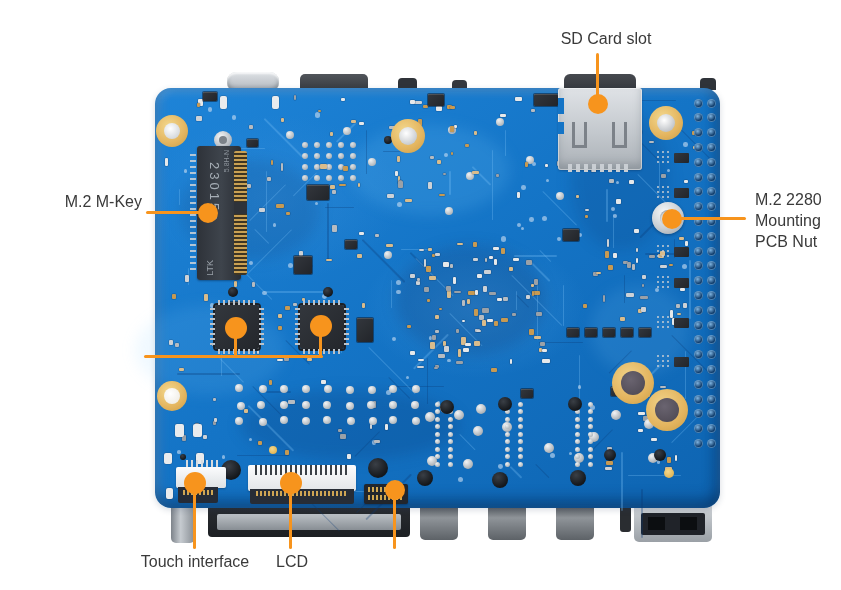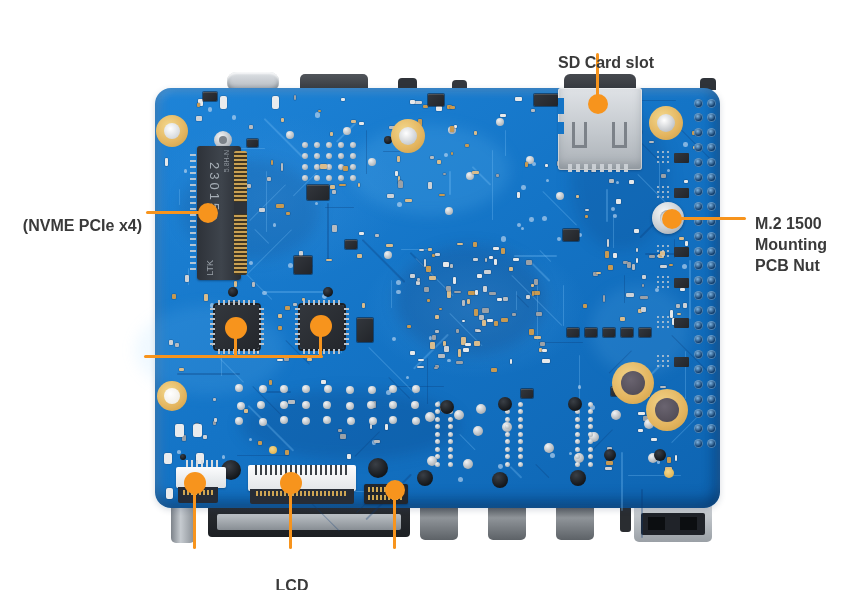--- a/index.html
+++ b/index.html
@@ -11,21 +11,21 @@
     background:
       radial-gradient(160px 100px at 320px 220px, rgba(90,175,240,.30), transparent 70%),
       radial-gradient(180px 120px at 120px 110px, rgba(80,160,230,.25), transparent 70%),
       linear-gradient(145deg,#1e84d8 0%, #1474c6 48%, #0e64b1 100%);
     box-shadow: inset 0 -9px 14px rgba(3,28,66,.38), inset 0 5px 9px rgba(255,255,255,.14),
                 inset -7px 0 12px rgba(3,28,66,.22), inset 7px 0 10px rgba(255,255,255,.10),
                 0 2px 6px rgba(40,60,90,.18);}
   
   .cline{background:var(--accent,#F7941D);z-index:20;border-radius:2px;}
   .cdot{background:var(--accent,#F7941D);border-radius:50%;z-index:21;}
-  .label{color:#3a3a3a;font-size:16px;font-weight:700;line-height:21px;z-index:22;margin-top:24px;}
+  .label{color:#3a3a3a;font-size:16px;font-weight:400;line-height:21px;z-index:22;}
   
   .metal{background:linear-gradient(180deg,#dfe2e6,#c3c8cd 55%,#aab0b6);}
   .qfn{width:44px;height:44px;background:linear-gradient(135deg,#33373d,#24272c);
        border-radius:2px;box-shadow:0 0 0 2px #1d2025;z-index:6;}
   .qt{left:3px;top:-5px;width:38px;height:5px;background:repeating-linear-gradient(90deg,#bcc3ca 0 2px,transparent 2px 5px);}
   .qb{left:3px;bottom:-5px;width:38px;height:5px;background:repeating-linear-gradient(90deg,#bcc3ca 0 2px,transparent 2px 5px);}
   .ql{left:-5px;top:3px;width:5px;height:38px;background:repeating-linear-gradient(180deg,#bcc3ca 0 2px,transparent 2px 5px);}
   .qr{right:-5px;top:3px;width:5px;height:38px;background:repeating-linear-gradient(180deg,#bcc3ca 0 2px,transparent 2px 5px);}
   .vtext{writing-mode:vertical-rl;}
 </style>
@@ -821,39 +821,40 @@
   <div style="left:364px;top:484px;width:44px;height:20px;background:#22262c;border-radius:2px;z-index:6;box-shadow:0 1px 2px rgba(5,25,55,.4);">
     <div style="left:4px;top:3px;width:36px;height:5px;background:repeating-linear-gradient(90deg,#d2a84f 0 2px,transparent 2px 4px);"></div>
     <div style="left:4px;top:11px;width:36px;height:5px;background:repeating-linear-gradient(90deg,#d2a84f 0 2px,transparent 2px 4px);"></div>
   </div>
 
   <div class="label" style="left:546px;top:28px;width:120px;text-align:center;">SD Card slot</div>
   <div class="cline" style="left:596px;top:53px;width:3px;height:45px;"></div>
   <div class="cdot" style="left:588px;top:94px;width:20px;height:20px;"></div>
 
   <div class="label" style="left:18px;top:191px;width:124px;text-align:right;">
-    <div style="position:static;">(NVME PCIe x4)</div>
+    <div style="position:static;">M.2 M-Key</div>
   </div>
   <div class="cline" style="left:146px;top:211px;width:58px;height:3px;"></div>
   <div class="cdot" style="left:198px;top:203px;width:20px;height:20px;"></div>
 
   <div class="label" style="left:755px;top:189px;width:86px;">
-    <div style="position:static;">M.2 1500</div>
+    <div style="position:static;">M.2 2280</div>
     <div style="position:static;">Mounting</div>
     <div style="position:static;">PCB Nut</div>
   </div>
   <div class="cline" style="left:680px;top:217px;width:66px;height:3px;"></div>
   <div class="cdot" style="left:662px;top:209px;width:20px;height:20px;"></div>
 
   <div class="cline" style="left:144px;top:355px;width:179px;height:3px;"></div>
   <div class="cline" style="left:234px;top:330px;width:3px;height:27px;"></div>
   <div class="cline" style="left:319px;top:328px;width:3px;height:29px;"></div>
   <div class="cdot" style="left:225px;top:317px;width:22px;height:22px;"></div>
   <div class="cdot" style="left:310px;top:315px;width:22px;height:22px;"></div>
 
+  <div class="label" style="left:130px;top:551px;width:130px;text-align:center;">Touch interface</div>
   <div class="cline" style="left:193px;top:492px;width:3px;height:57px;"></div>
   <div class="cdot" style="left:184px;top:472px;width:22px;height:22px;"></div>
 
   <div class="label" style="left:247px;top:551px;width:90px;text-align:center;">LCD</div>
   <div class="cline" style="left:289px;top:492px;width:3px;height:57px;"></div>
   <div class="cdot" style="left:280px;top:472px;width:22px;height:22px;"></div>
 
   <div class="cline" style="left:393px;top:498px;width:3px;height:51px;"></div>
   <div class="cdot" style="left:385px;top:480px;width:20px;height:20px;"></div>
 </div>

